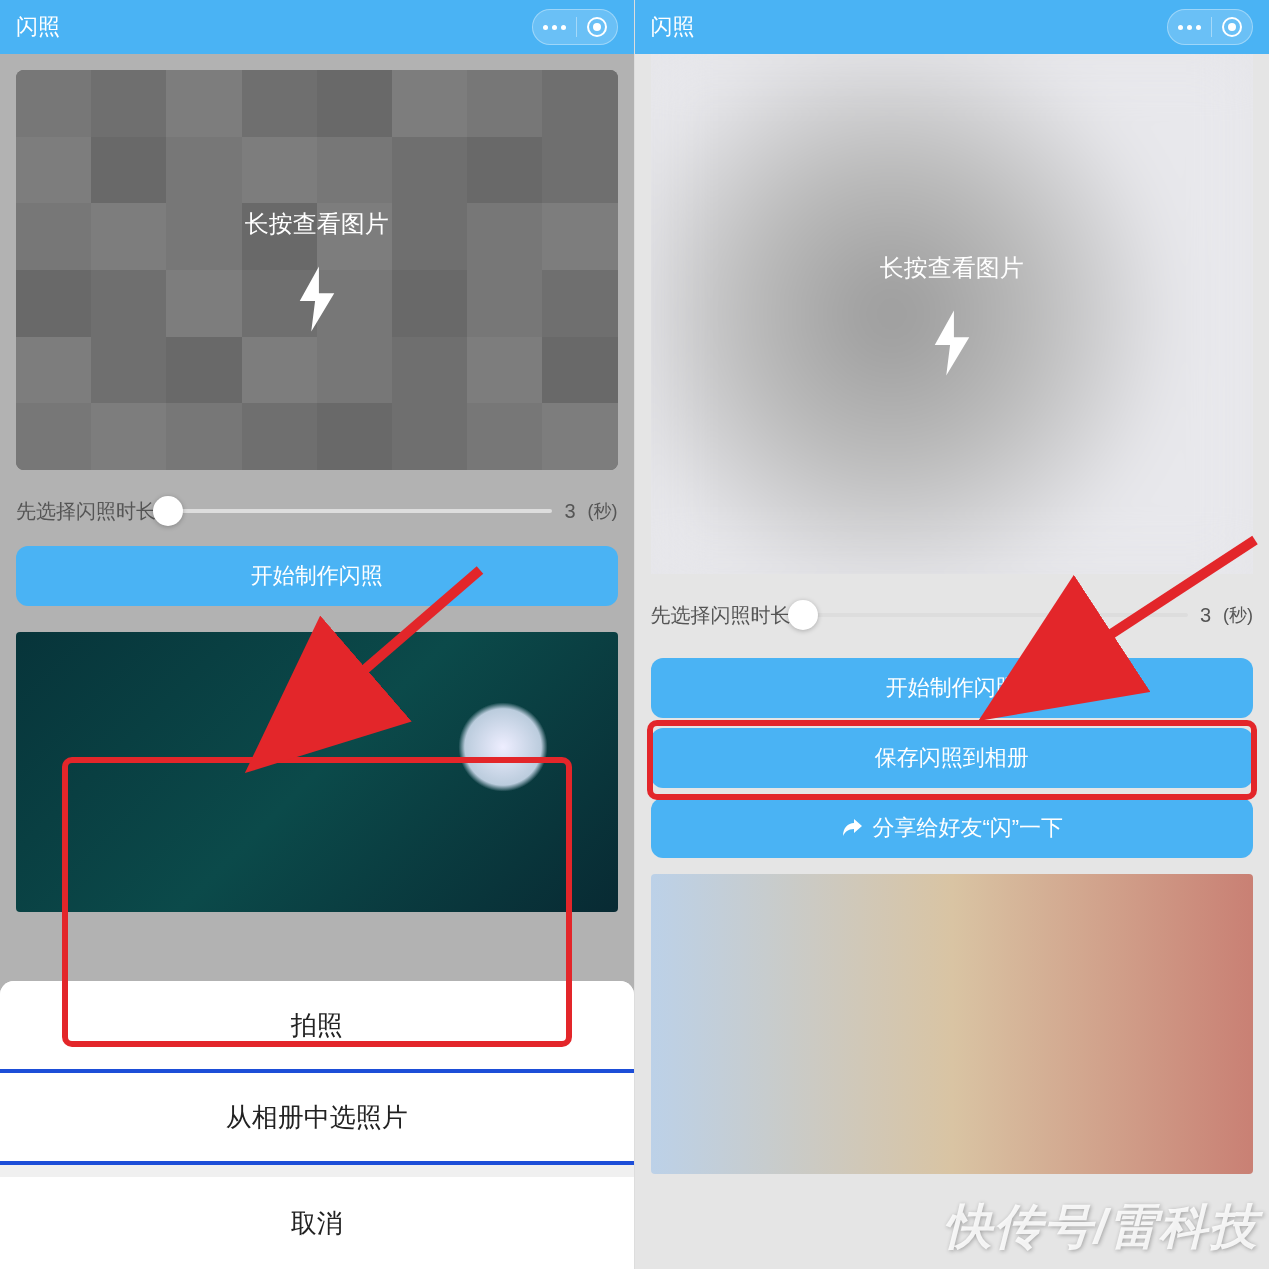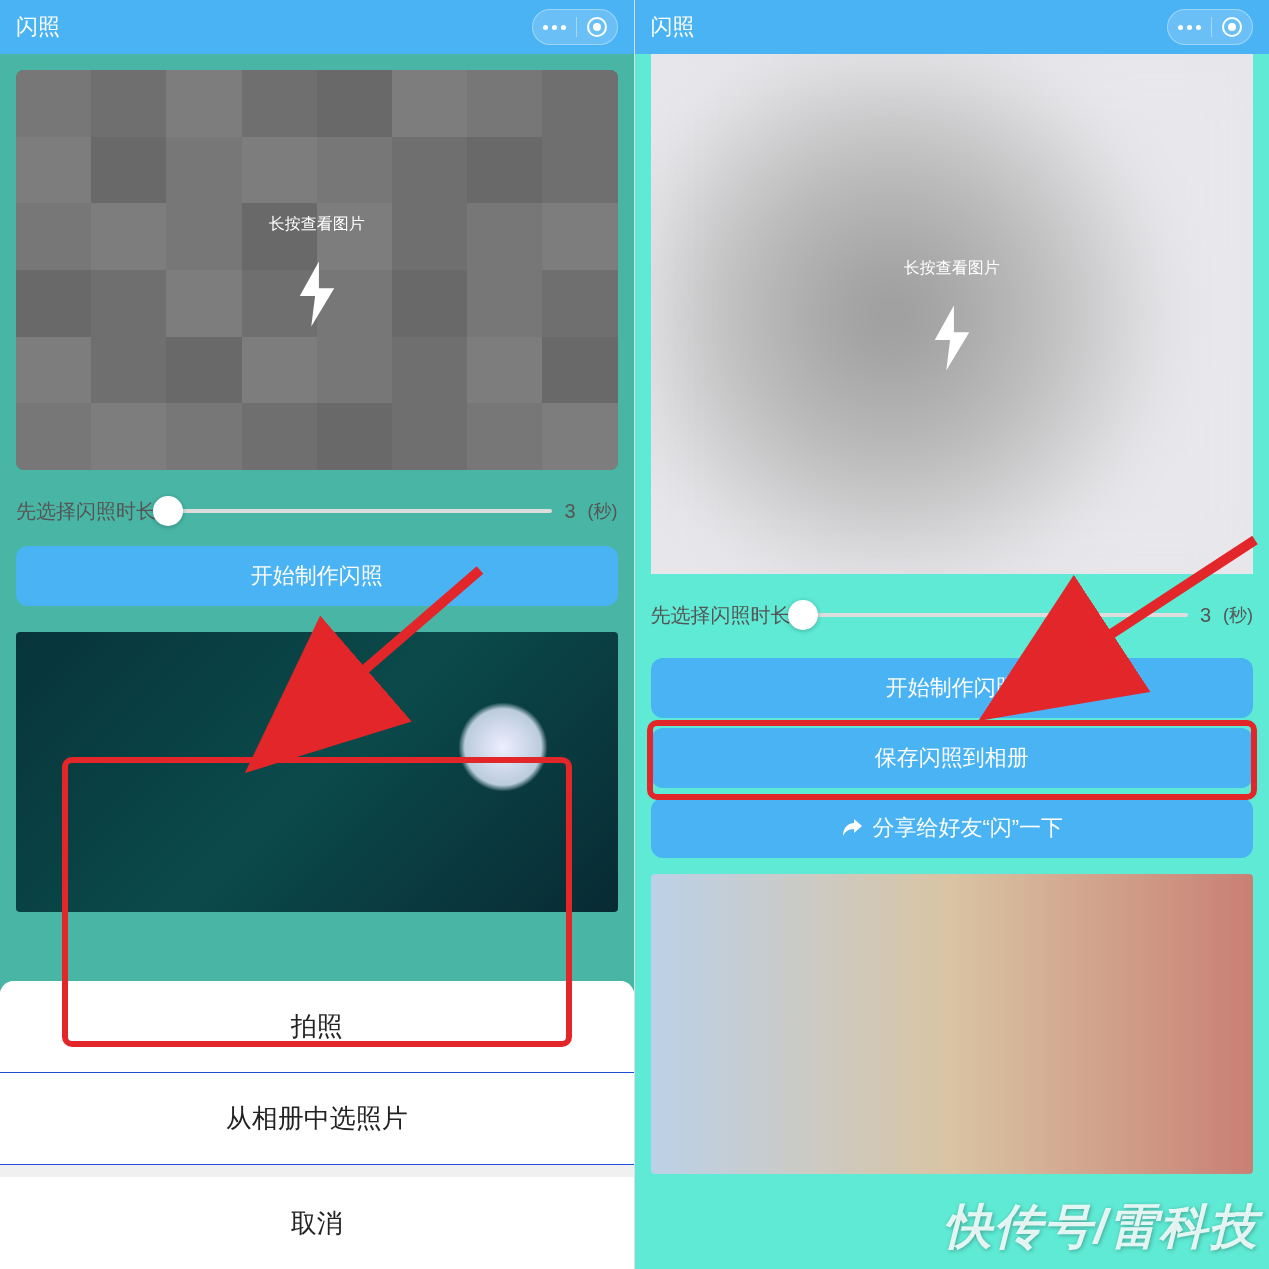--- a/index.html
+++ b/index.html
@@ -5,21 +5,21 @@
 * { margin: 0; padding: 0; box-sizing: border-box; }
 body {
   width: 1269px;
   height: 1269px;
   background: #fff;
   font-family: -apple-system, "PingFang SC", "Microsoft YaHei", sans-serif;
   display: flex;
   position: relative;
   overflow: hidden;
 }
-.screen { width: 50%; height: 100%; position: relative; background: #5eead4; overflow: hidden; }
+.screen { width: 50%; height: 100%; position: relative; background: #e5e5e5; overflow: hidden; }
 .screen-left { border-right: 1px solid #ddd; }
 
 .header {
   height: 54px;
   background: #4ab3f4;
   display: flex;
   align-items: center;
   padding: 0 16px;
   justify-content: space-between;
 }
@@ -46,21 +46,21 @@
   position: relative;
   display:flex; flex-direction:column; align-items:center; justify-content:center;
   overflow:hidden;
 }
 .preview-left { background:#6a6a6a; }
 .pixmos { position:absolute; inset:0; display:grid; grid-template-columns:repeat(8,1fr); grid-template-rows:repeat(6,1fr); }
 .pixmos div { background:#777; }
 .pixmos div:nth-child(2n){ background:#6f6f6f;}
 .pixmos div:nth-child(3n){ background:#7d7d7d;}
 .pixmos div:nth-child(5n){ background:#696969;}
-.preview-text { color:#fff; font-size:16px; margin-bottom:26px; position:relative; z-index:2;}
+.preview-text { color:#fff; font-size:24px; margin-bottom:26px; position:relative; z-index:2;}
 .bolt { position:relative; z-index:2; }
 
 .preview-right { background:#e6e6ea; filter: blur(0); }
 .blurphone {
   position:absolute; inset:0;
   background: radial-gradient(ellipse 60% 70% at 40% 50%, #999 0%, #bbb 40%, #e8e8ec 80%);
   filter: blur(28px);
 }
 .preview-right .preview-text, .preview-right .bolt { z-index:3; }
 
@@ -97,21 +97,21 @@
 
 .sheet-backdrop { position:absolute; inset:0; background:rgba(0,0,0,0.22);}
 .sheet {
   position:absolute; left:0; right:0; bottom:0;
   background:#f7f7f7;
   border-top-left-radius:14px; border-top-right-radius:14px;
   overflow:hidden;
 }
 .sheet-option {
   background:#fff; height:92px; display:flex; align-items:center; justify-content:center;
-  font-size:26px; color:#222; border-bottom:1px solid #1d4ed8;
+  font-size:26px; color:#222; border-bottom:4px solid #1d4ed8;
 }
 .sheet-gap { height:12px; background:#f0f0f0; }
 .sheet-cancel {
   background:#fff; height:92px; display:flex; align-items:center; justify-content:center;
   font-size:26px; color:#222;
 }
 
 .redbox { position:absolute; border:6px solid #e3262a; border-radius:10px; pointer-events:none; }
 .arrow { position:absolute; pointer-events:none; }
 

